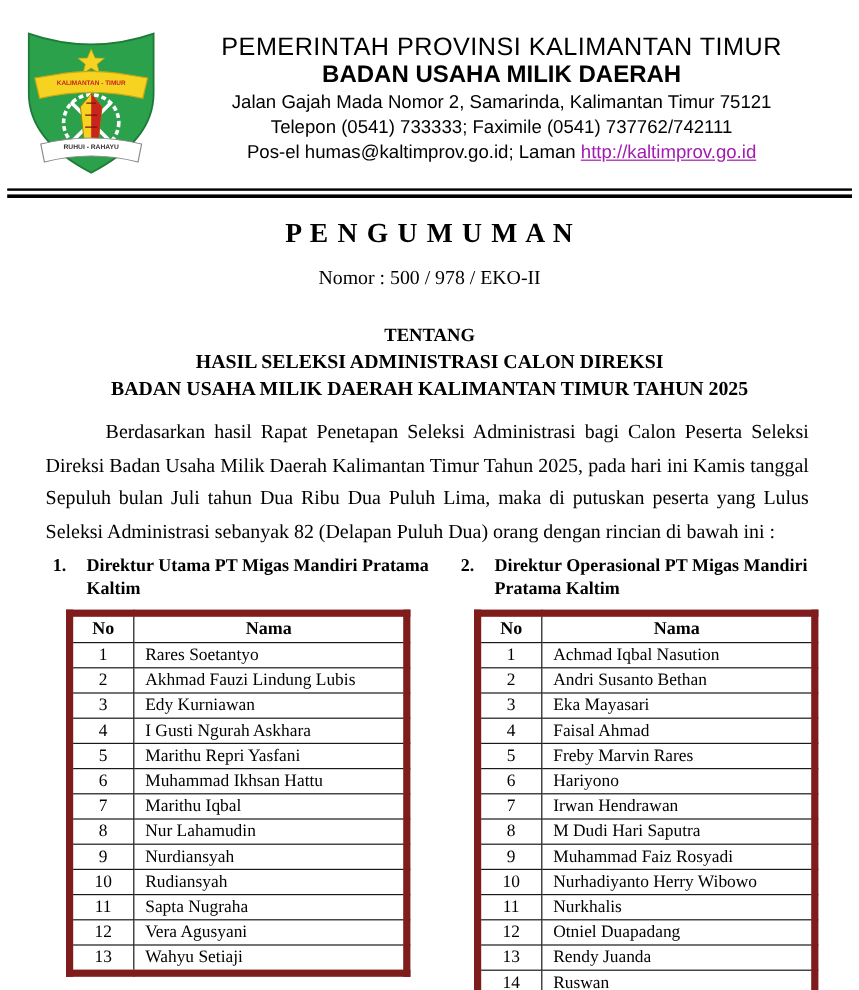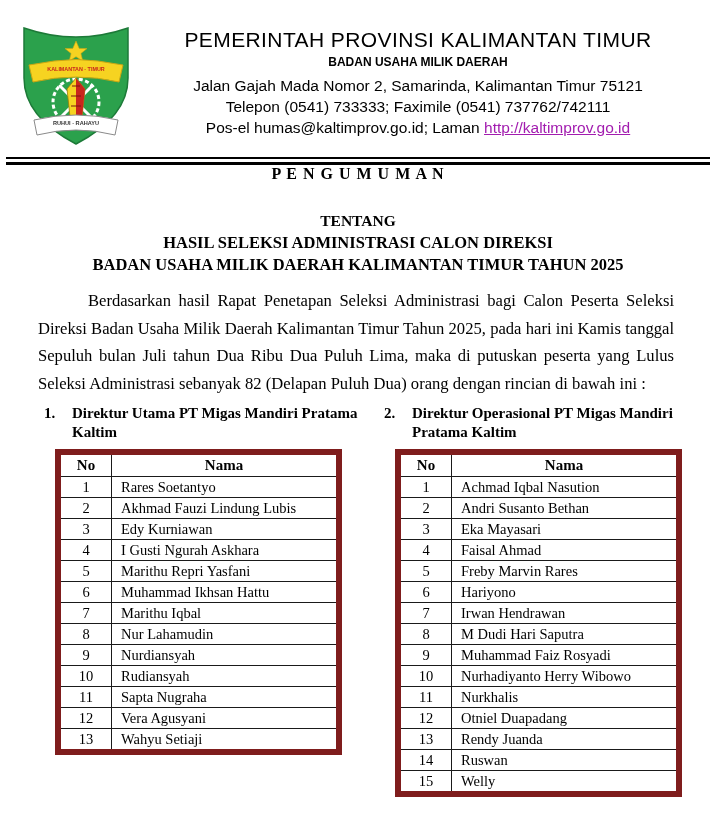--- a/index.html
+++ b/index.html
@@ -7,28 +7,28 @@
     width: 716px; height: 825px; background: #ffffff; overflow: hidden;
     box-sizing: border-box; font-family: "Liberation Serif", serif; color: #000;
     position: relative;
   }
   
   .letterhead { display: flex; align-items: center; padding: 16px 12px 0 14px; }
   .logo-wrap { flex: 0 0 124px; display: flex; justify-content: center; }
   .letterhead-text { flex: 1; text-align: center; font-family: "Liberation Sans", sans-serif; padding-right: 6px; }
   .lh1 { font-size: 21px; letter-spacing: 0.4px; line-height: 25px; }
   .lh2 { font-size: 17px; font-weight: bold; line-height: 21px; margin-top: 1px; }
-  .lh3 { font-size: 12px; font-weight: bold; line-height: 21px; }
+  .lh3 { font-size: 20px; font-weight: bold; line-height: 21px; }
   .lh-line { font-size: 15.5px; line-height: 21px; }
   .lh-addr { margin-top: 2px; }
   a.site-link { text-decoration: underline; cursor: pointer; }
   
   .rule { margin: 9px 6px 0 6px; border-top: 2px solid #000; border-bottom: 3px solid #000; height: 3px; }
   
-  .title { text-align: center; font-weight: bold; font-size: 16px; letter-spacing: 1px; }
+  .title { text-align: center; font-weight: bold; font-size: 23px; margin-top: 17px; letter-spacing: 1px; }
   .number { text-align: center; font-size: 16.5px; margin-top: 14px; }
   .tentang { text-align: center; font-weight: bold; font-size: 15.5px; margin-top: 29px; }
   .subject { text-align: center; font-weight: bold; font-size: 16.5px; line-height: 21.5px; }
   .subject1 { margin-top: 2px; }
   
   .body-par { margin: 12px 42px 0 38px; text-align: justify; text-indent: 50px;
               font-size: 16.6px; line-height: 27.6px; }
   
   .columns { display: flex; margin: 7px 14px 0 44px; gap: 22px; }
   .col { flex: 1; min-width: 0; }
@@ -77,20 +77,21 @@
       <div class="lh3">BADAN USAHA MILIK DAERAH</div>
       <div class="lh-line lh-addr">Jalan Gajah Mada Nomor 2, Samarinda, Kalimantan Timur 75121</div>
       <div class="lh-line">Telepon (0541) 733333; Faximile (0541) 737762/742111</div>
       <div class="lh-line"><span>Pos-el humas@kaltimprov.go.id; Laman </span><a class="site-link" href="#" style="color:#a21caf">http://kaltimprov.go.id</a></div>
     </div>
   </div>
 
   <div class="rule"></div>
 
   <div class="title">P E N G U M U M A N</div>
+  <div class="number">Nomor : 500 / 978 / EKO-II</div>
   <div class="tentang">TENTANG</div>
   <div class="subject subject1">HASIL SELEKSI ADMINISTRASI CALON DIREKSI</div>
   <div class="subject">BADAN USAHA MILIK DAERAH KALIMANTAN TIMUR TAHUN 2025</div>
 
   <p class="body-par">Berdasarkan hasil Rapat Penetapan Seleksi Administrasi bagi Calon Peserta Seleksi Direksi Badan Usaha Milik Daerah Kalimantan Timur Tahun 2025, pada hari ini Kamis tanggal Sepuluh bulan Juli tahun Dua Ribu Dua Puluh Lima, maka di putuskan peserta yang Lulus Seleksi Administrasi sebanyak 82 (Delapan Puluh Dua) orang dengan rincian di bawah ini :</p>
 
   <div class="columns">
 
     <div class="col">
       <div class="col-heading">

